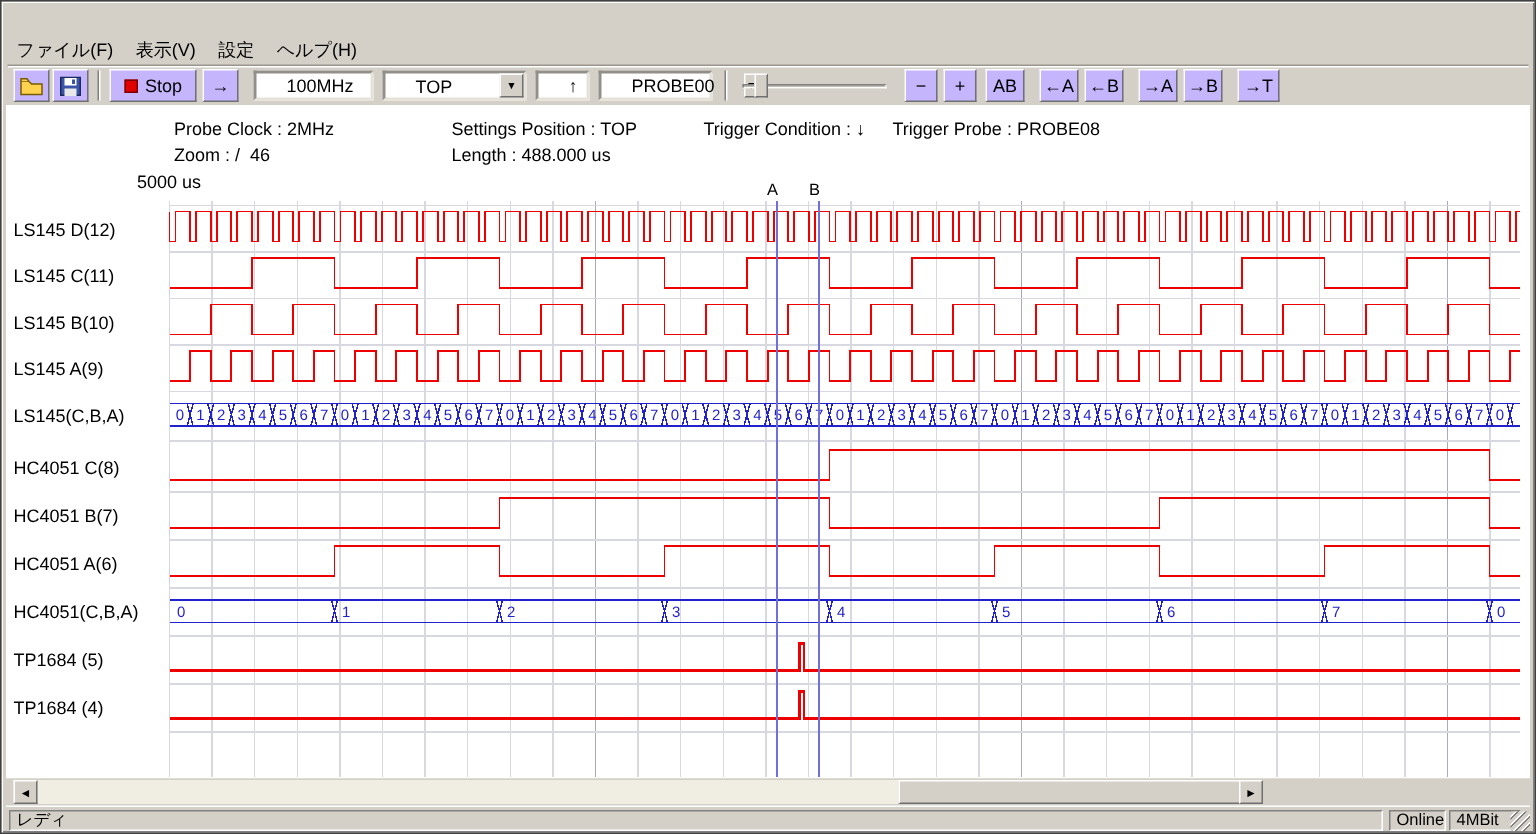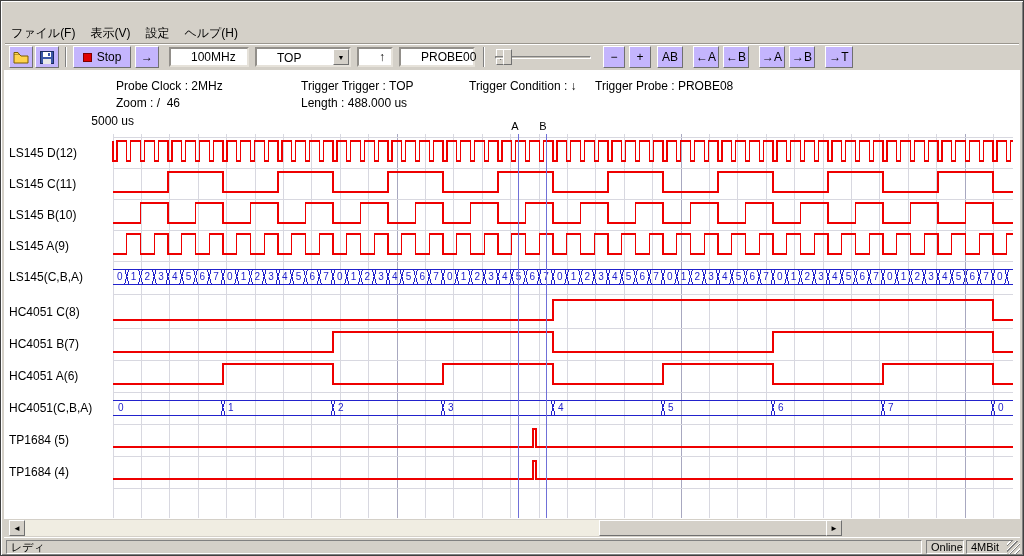--- a/index.html
+++ b/index.html
@@ -120,21 +120,21 @@
     <div class="tbtn" style="width:26px;margin-left:4px;">←B</div>
     <div class="tbtn" style="width:26px;margin-left:10px;">→A</div>
     <div class="tbtn" style="width:26px;margin-left:4px;">→B</div>
     <div class="tbtn" style="width:28px;margin-left:10px;">→T</div>
   </div>
 
   <div class="client"></div>
 
   <div class="info" style="left:115px;top:78px;">Probe Clock : 2MHz</div>
   <div class="info" style="left:115px;top:95px;">Zoom : /  46</div>
-  <div class="info" style="left:300px;top:78px;">Trigger Trigger : TOP</div>
+  <div class="info" style="left:300px;top:78px;">Settings Position : TOP</div>
   <div class="info" style="left:300px;top:95px;">Length : 488.000 us</div>
   <div class="info" style="left:468px;top:78px;">Trigger Condition : ↓</div>
   <div class="info" style="left:594px;top:78px;">Trigger Probe : PROBE08</div>
   <div class="info" style="left:58px;top:113px;width:75px;text-align:right;">5000 us</div>
 
   <svg id="wave-svg" viewBox="0 0 1024 556" shape-rendering="crispEdges">
       <g>
         <line x1="112" y1="133" x2="112" y2="517" stroke="#d8d8e0"></line>
         <line x1="140.4" y1="133" x2="140.4" y2="517" stroke="#d8d8e0"></line>
         <line x1="168.8" y1="133" x2="168.8" y2="517" stroke="#d8d8e0"></line>

